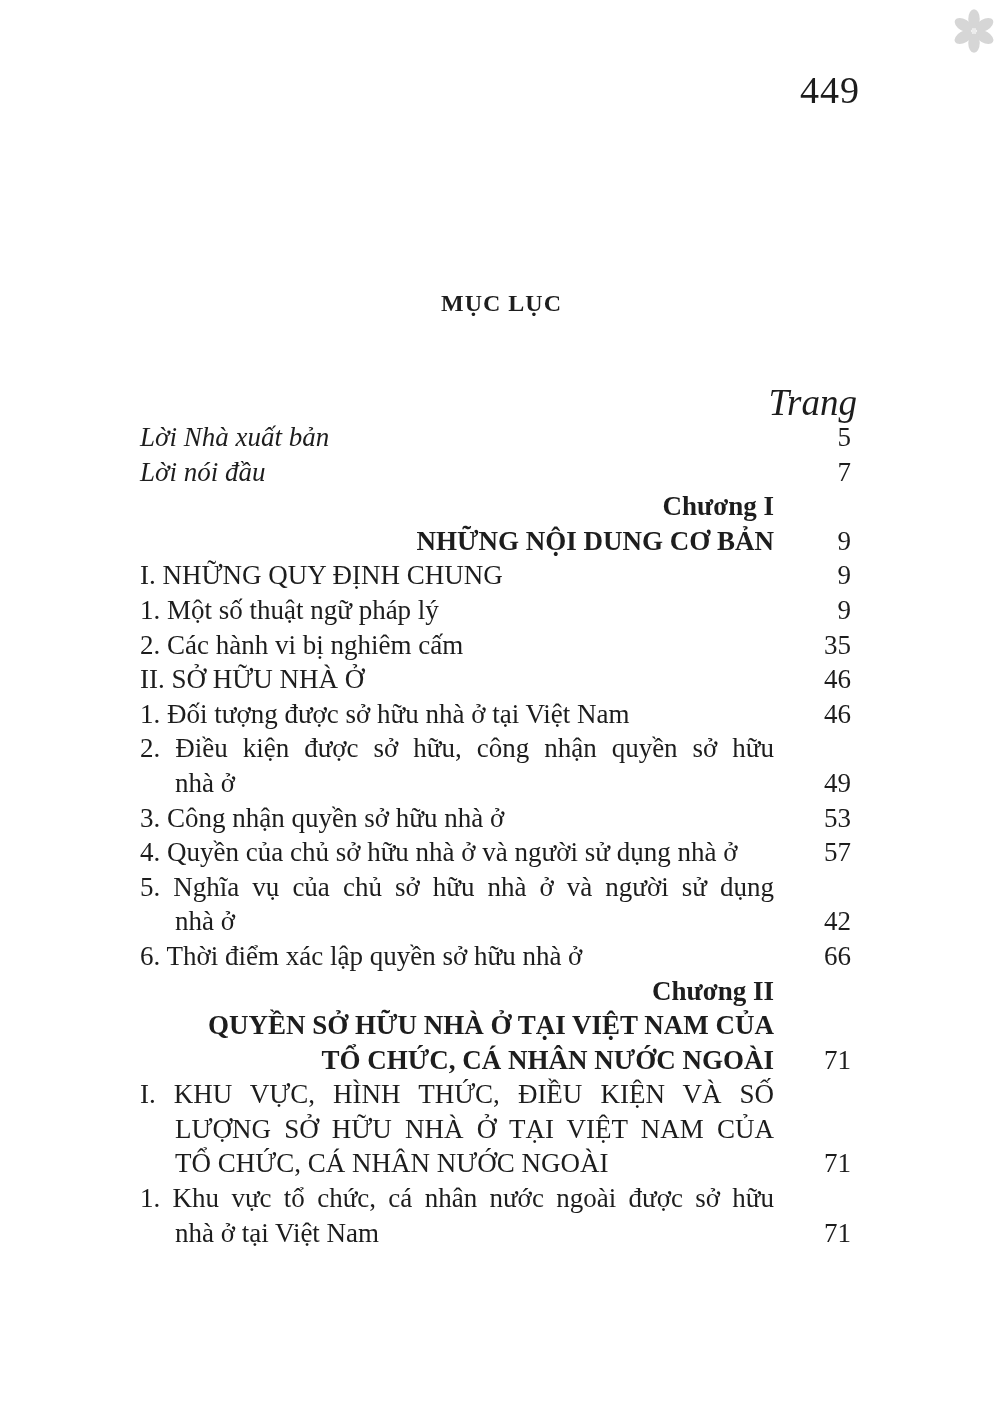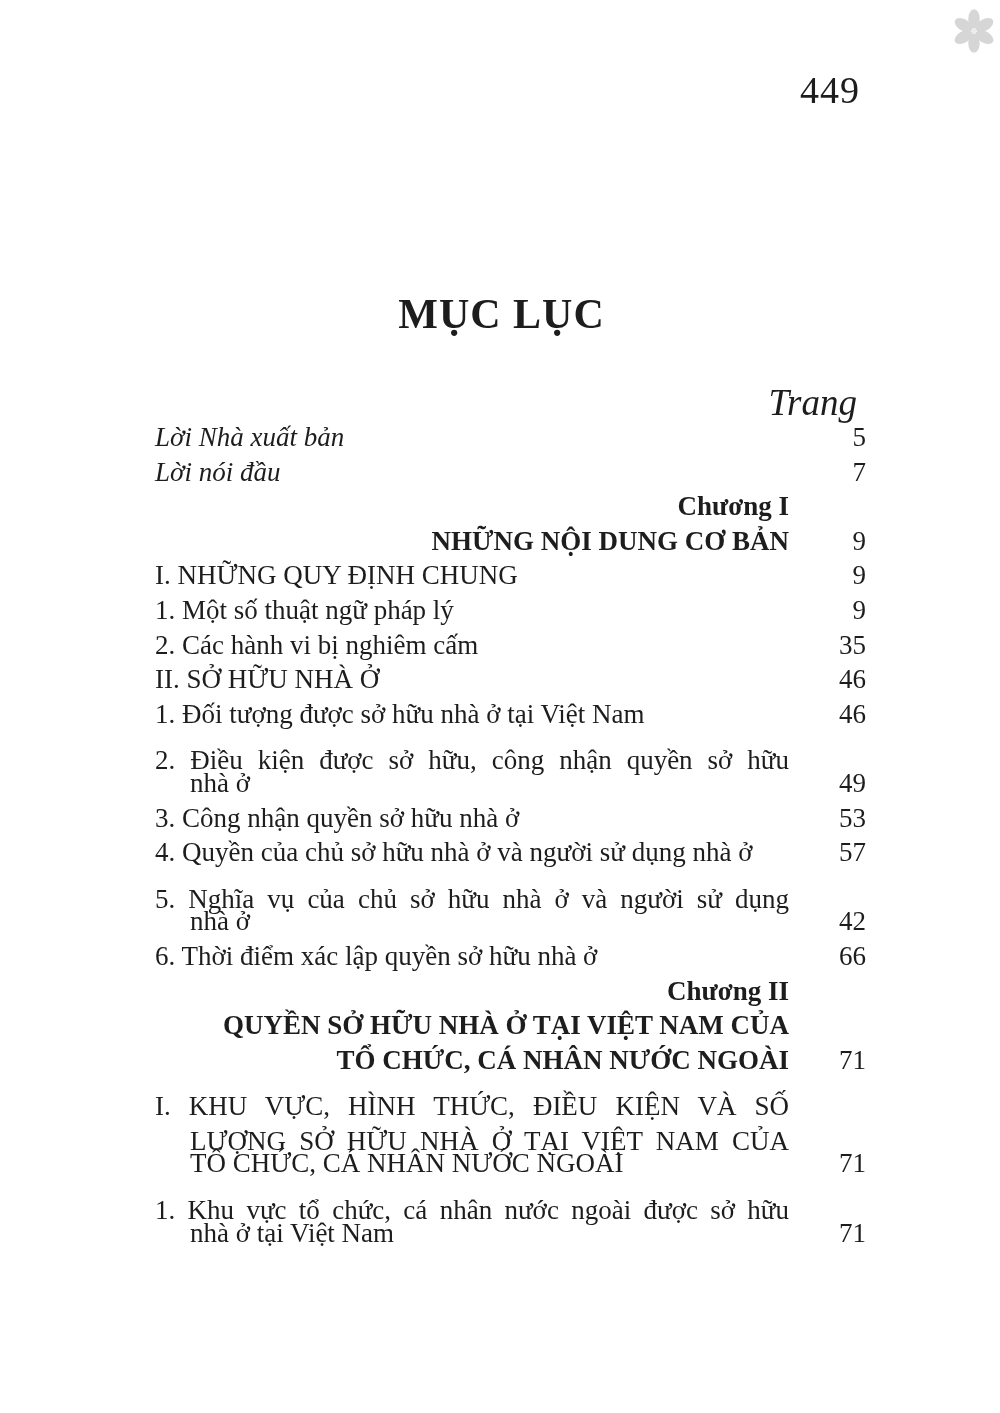--- a/index.html
+++ b/index.html
@@ -29,35 +29,35 @@
     right: 140px;
     font-size: 38px;
     letter-spacing: 1px;
   }
   .doc-title {
     position: absolute;
     top: 290px;
     left: 146px;
     width: 711px;
     text-align: center;
-    font-size: 42px;
+    font-size: 24px;
     font-weight: 700;
     letter-spacing: 1px;
   }
   .col-header {
     position: absolute;
     top: 381px;
     right: 143px;
     font-size: 37px;
     font-style: italic;
   }
   .toc {
     position: absolute;
     top: 420px;
-    left: 155px;
+    left: 140px;
     width: 711px;
     font-size: 27px;
   }
   .toc-line {
     display: flex;
     align-items: baseline;
     height: 34.6px;
     line-height: 34.6px;
     white-space: nowrap;
   }
@@ -66,21 +66,20 @@
   }
   .toc-line.a-left .txt { flex: 0 1 auto; }
   .toc-line.a-left .pg  { margin-left: auto; }
   .toc-line.a-justify .txt,
   .toc-line.a-center .txt {
     width: calc(100% - 77px);
   }
   .toc-line.a-justify .txt {
     text-align: justify;
     text-align-last: justify;
-    margin-top: 12px;
   }
   .toc-line.a-center .txt { text-align: right; }
   .toc-line.indent { padding-left: 35px; gap: 24px; }
   .toc-line.indent.a-justify .txt,
   .toc-line.indent.a-center .txt {
     width: calc(100% - 77px);
   }
   .pg {
     flex: 1 0 auto;
     text-align: right;

